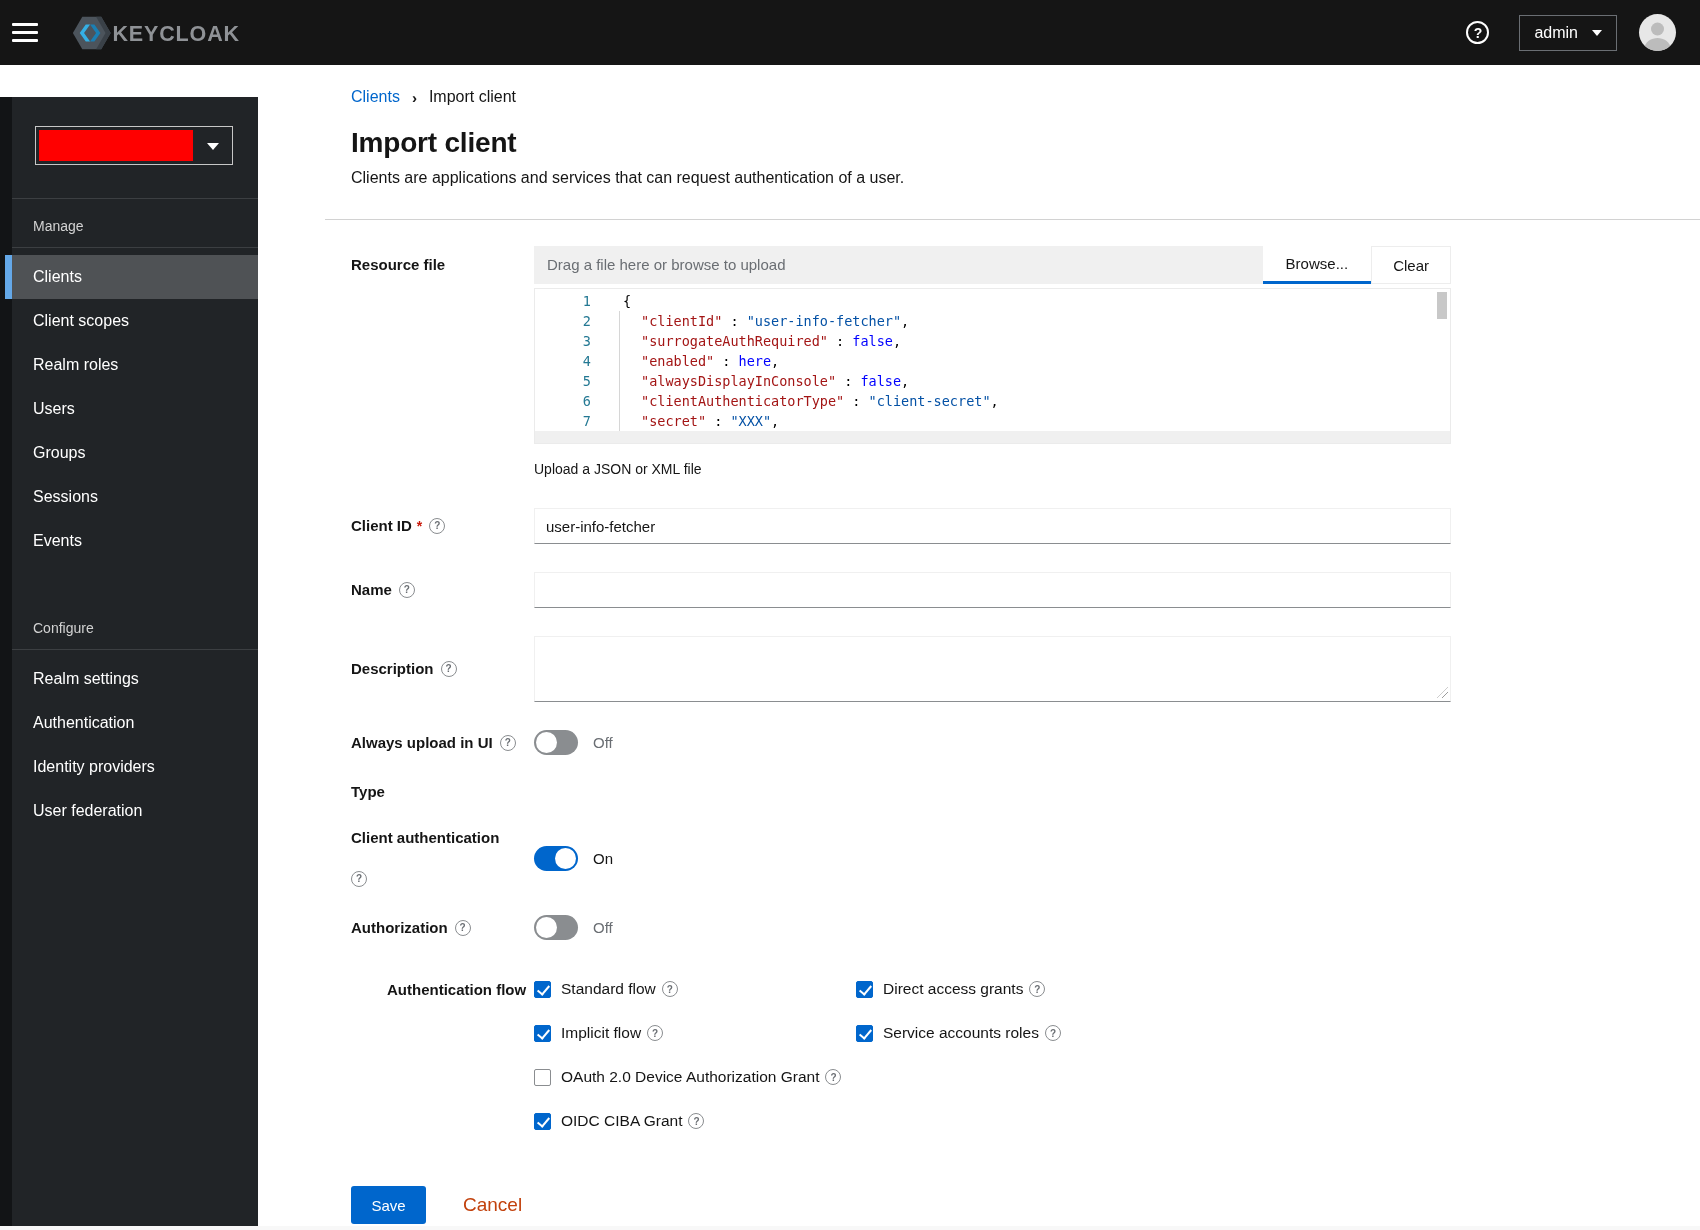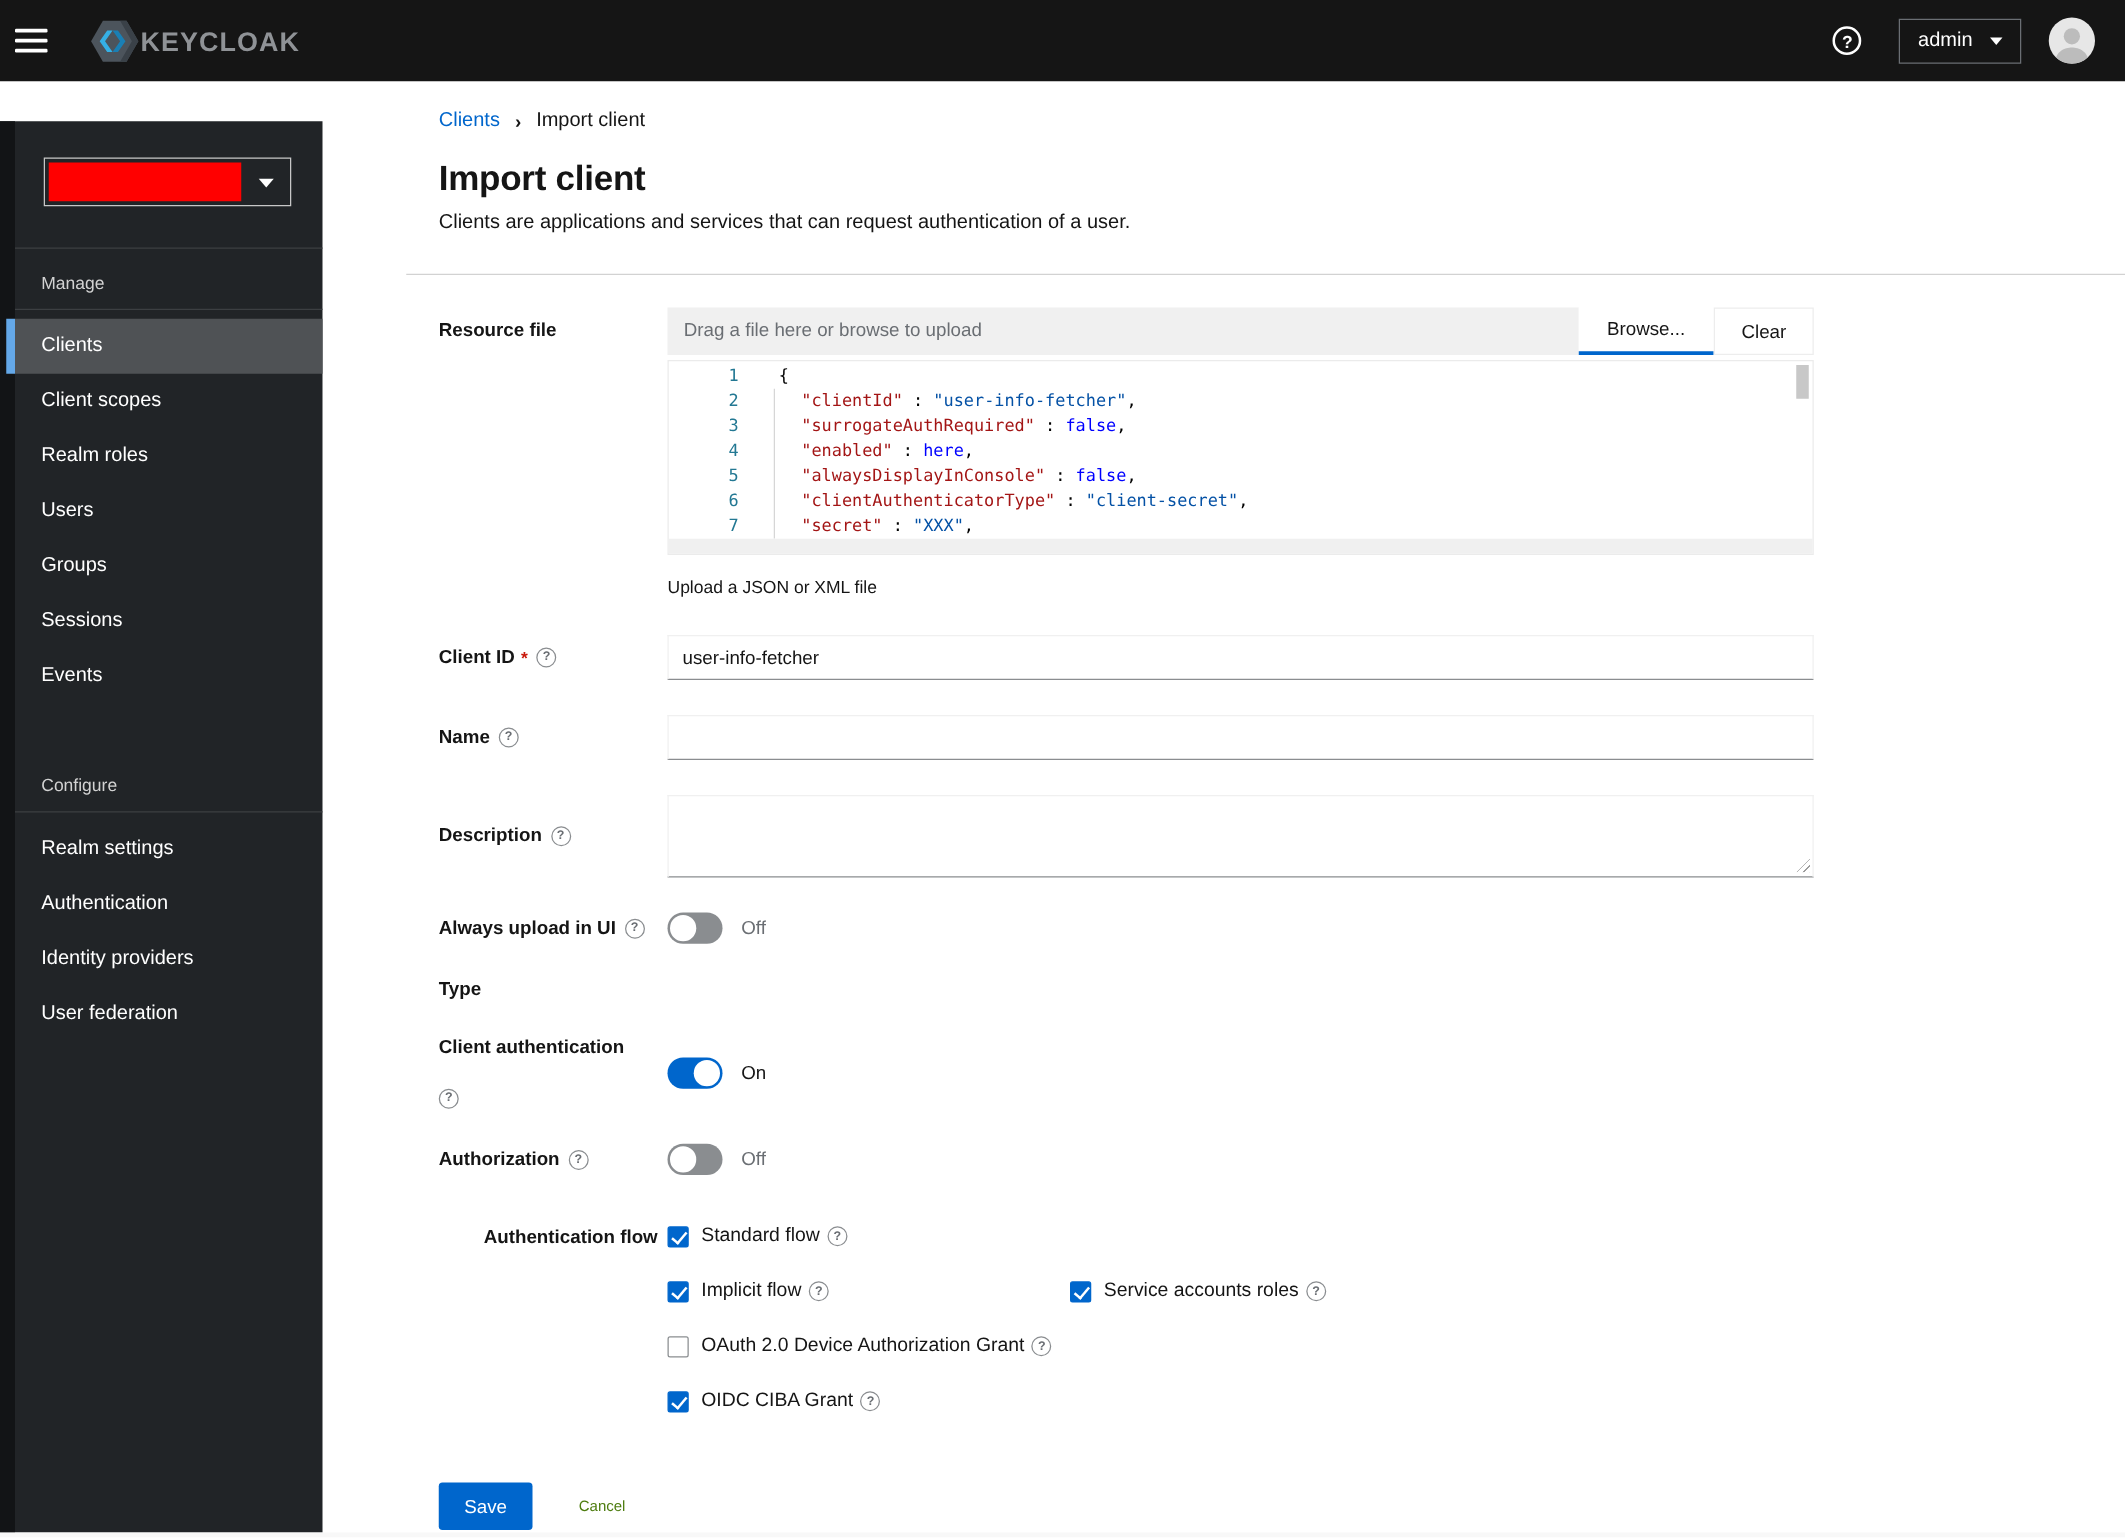--- a/index.html
+++ b/index.html
@@ -152,21 +152,21 @@
   .cb.checked { background:#0066cc; border-color:#0066cc; }
   .cb.checked::after { content:""; position:absolute; left:5px; top:1px; width:5px; height:10px;
     border-right:2px solid #ffffff; border-bottom:2px solid #ffffff; transform:rotate(40deg); }
   .cb-label { margin-left:10px; font-size:15.5px; color:#151515; }
   .cb-item .help-icon { margin-left:6px; }
 
   
   .actions { margin-top:56px; display:flex; align-items:center; gap:37px; }
   .save-btn { width:75px; height:38px; background:#0066cc; color:#ffffff; border:none;
     border-radius:3px; font-size:15px; font-family:"Liberation Sans", sans-serif; cursor:pointer; }
-  .cancel-link { color:#4d7c0f; font-size:12px; text-decoration:none; cursor:pointer; }
+  .cancel-link { color:#c2410c; font-size:19px; text-decoration:none; cursor:pointer; }
 
   .bottom-strip { position:absolute; left:0; bottom:0; width:100%; height:4px; background:#f8f8f8; z-index:20; }
 </style>
 </head>
 <body>
 
 <header class="app-header">
   <div class="hamburger">
     <div></div>
       <div></div>
@@ -355,20 +355,25 @@
     <div class="form-row row-authflow">
       <div class="form-label">
         <span>Authentication flow</span>
       </div>
       <div class="cb-grid">
           <div class="cb-item" style="grid-column: 1;">
             <span class="cb checked"></span>
             <span class="cb-label">Standard flow</span>
             <span class="help-icon"></span>
           </div>
+          <div class="cb-item" style="grid-column: 2;">
+            <span class="cb checked"></span>
+            <span class="cb-label">Direct access grants</span>
+            <span class="help-icon"></span>
+          </div>
           <div class="cb-item" style="grid-column: 1;">
             <span class="cb checked"></span>
             <span class="cb-label">Implicit flow</span>
             <span class="help-icon"></span>
           </div>
           <div class="cb-item" style="grid-column: 2;">
             <span class="cb checked"></span>
             <span class="cb-label">Service accounts roles</span>
             <span class="help-icon"></span>
           </div>

